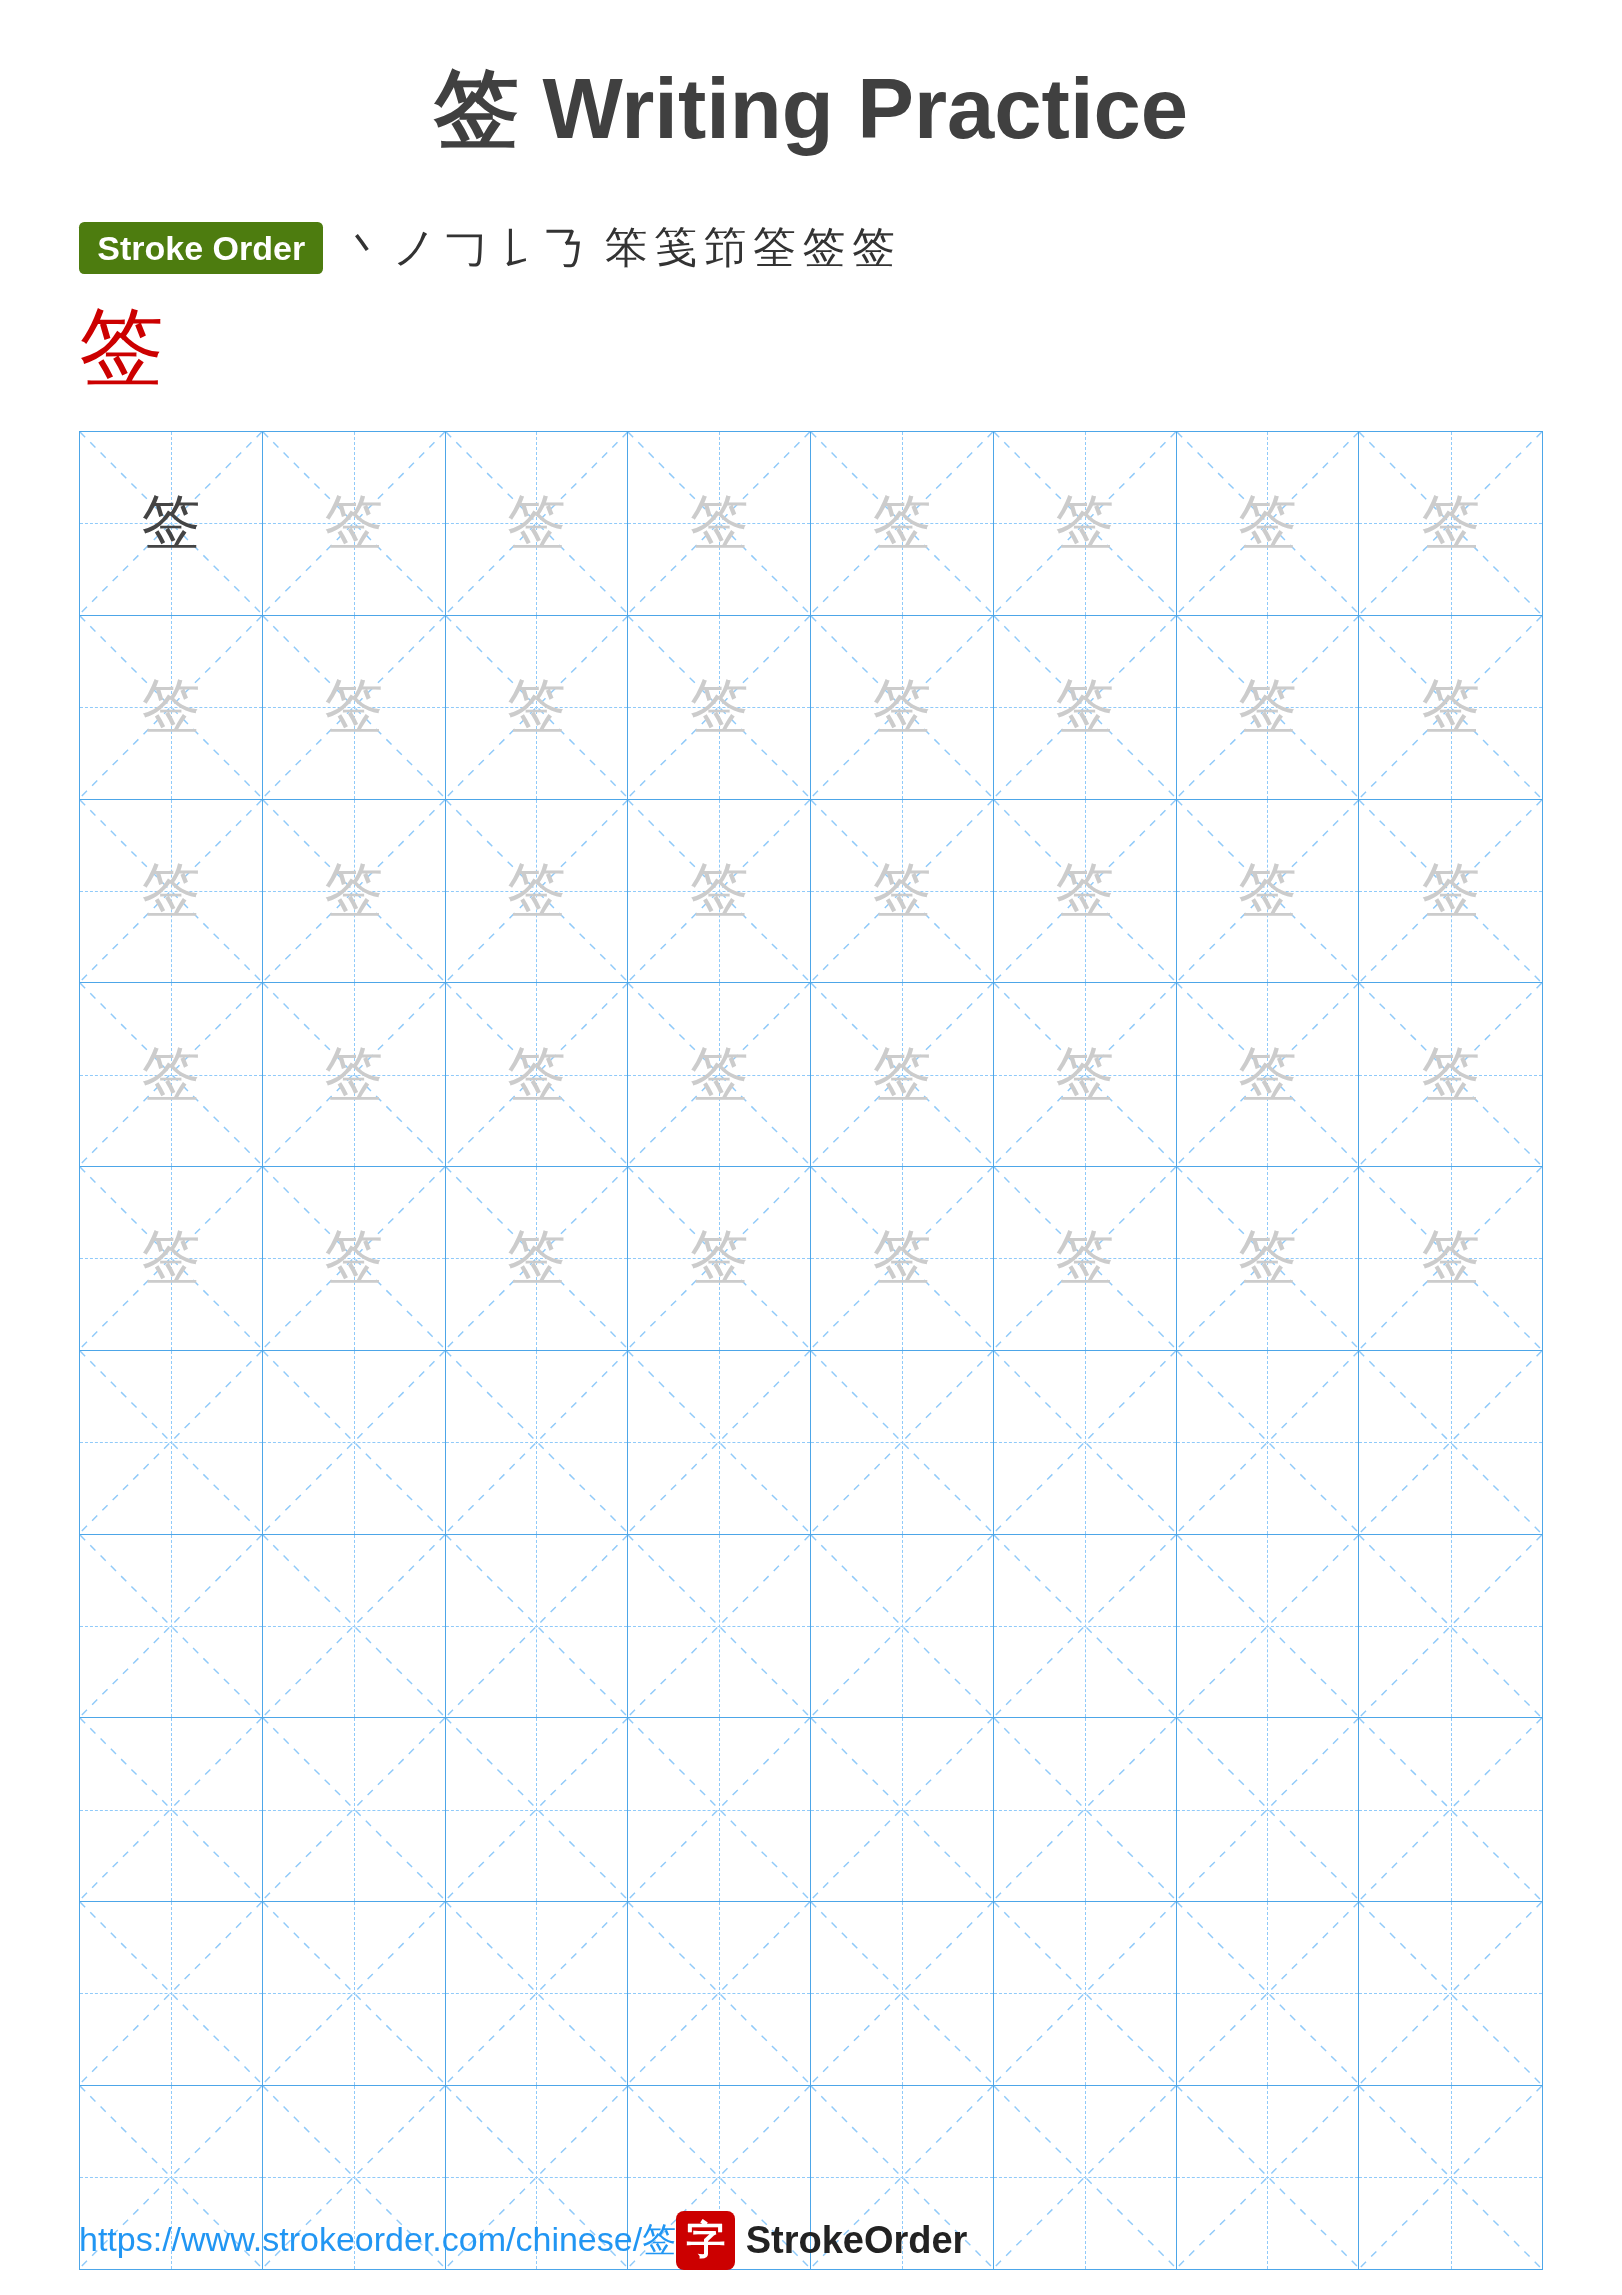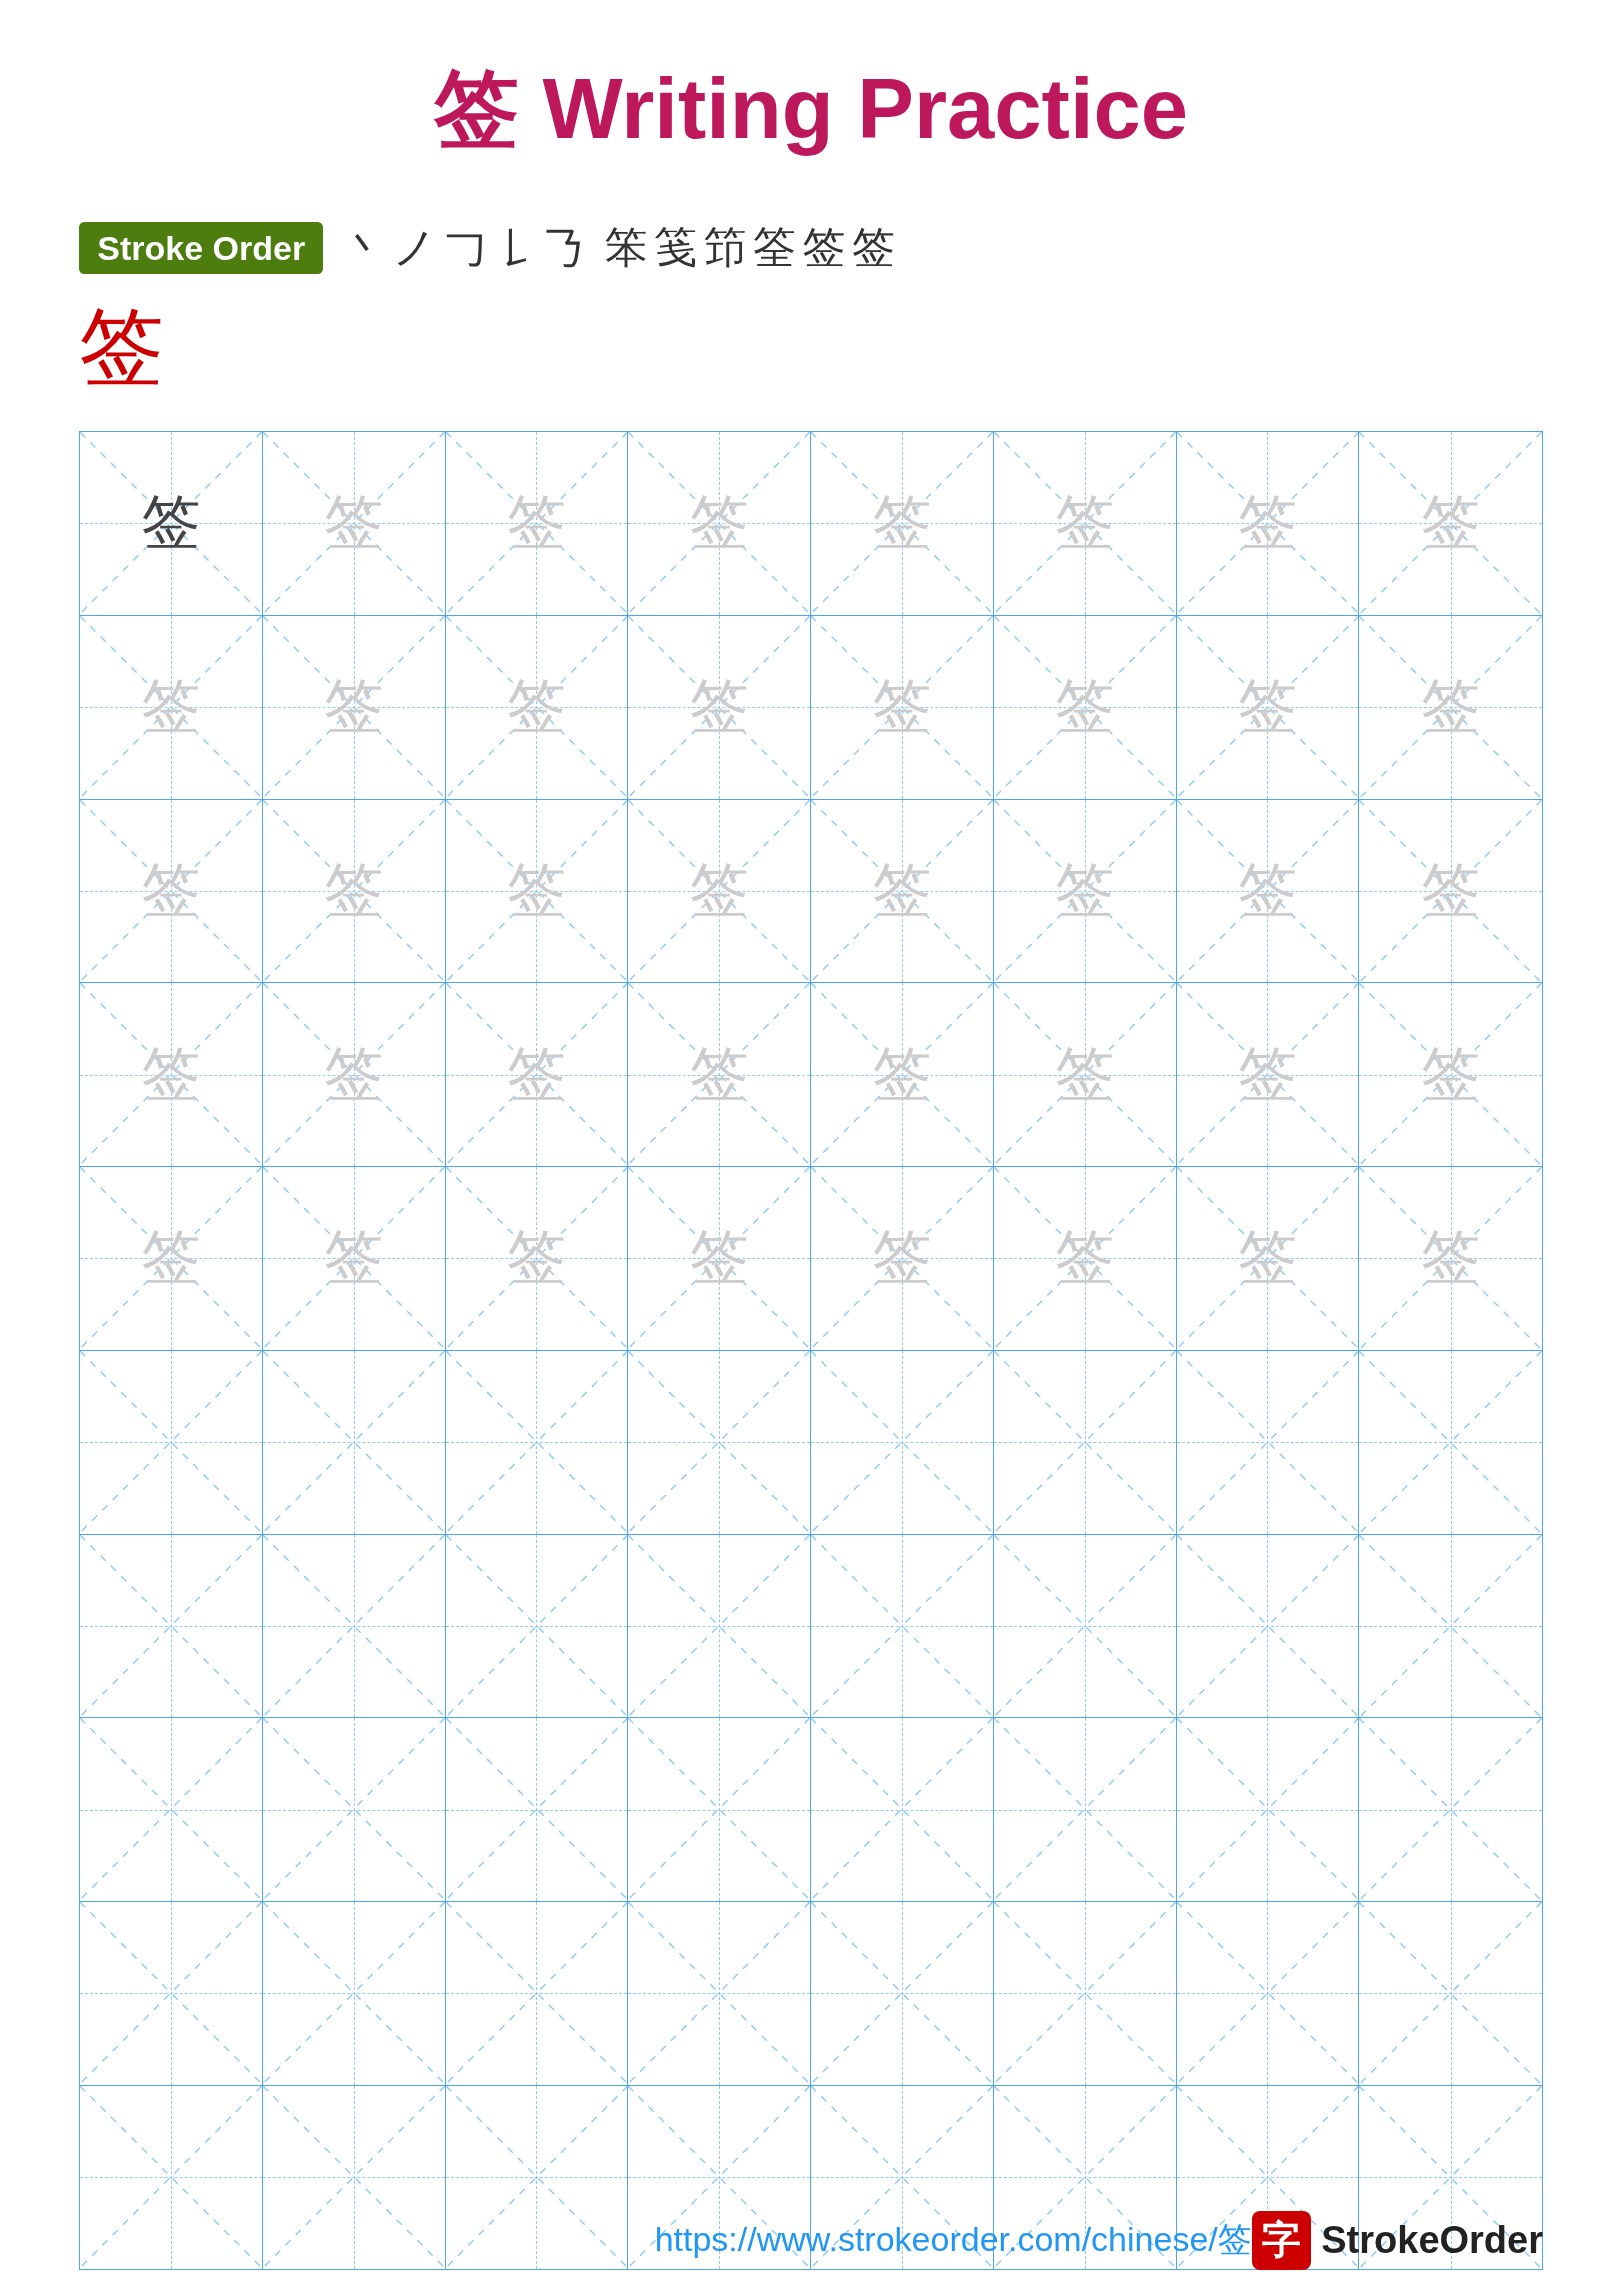--- a/index.html
+++ b/index.html
@@ -16,21 +16,21 @@
       width: 1622px;
       min-height: 2295px;
       padding: 52px 79px;
       display: flex;
       flex-direction: column;
       align-items: center;
     }
 
     .title {
       font-size: 85px;
-      color: #be185d;
+      color: #404040;
       font-weight: bold;
       margin-bottom: 52px;
       text-align: center;
     }
 
     .stroke-order-row {
       display: flex;
       align-items: center;
       width: 100%;
       margin-bottom: 13px;
@@ -146,22 +146,21 @@
     }
 
     
     .footer {
       position: absolute;
       bottom: 52px;
       left: 79px;
       right: 79px;
       display: flex;
       align-items: center;
-      justify-content: flex-end;
-      padding-left: 40px;
+      justify-content: flex-start;
     }
 
     .footer-url {
       font-size: 34px;
       color: #2196F3;
     }
 
     .footer-logo {
       display: flex;
       align-items: center;

